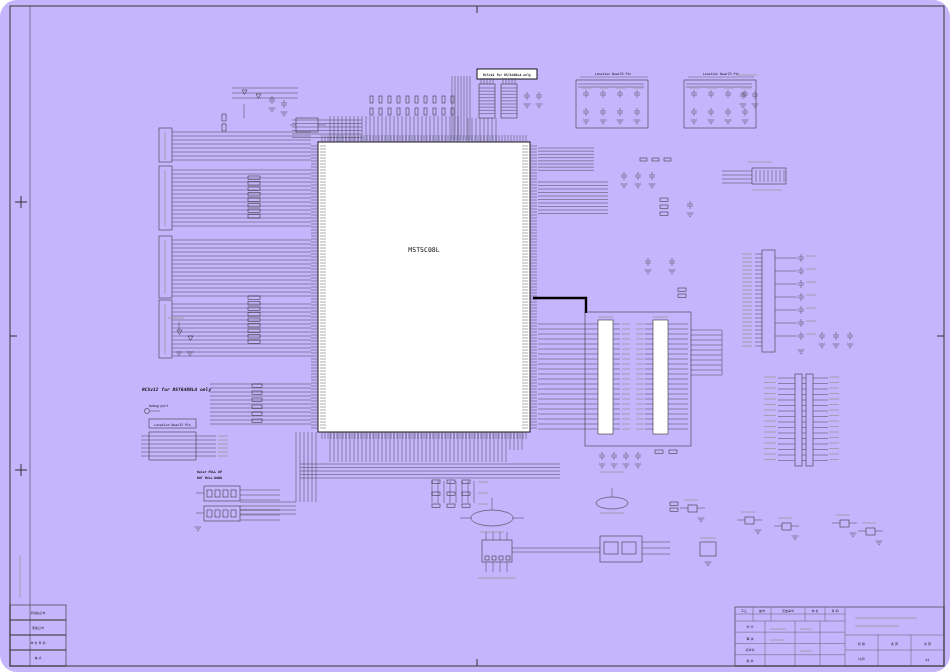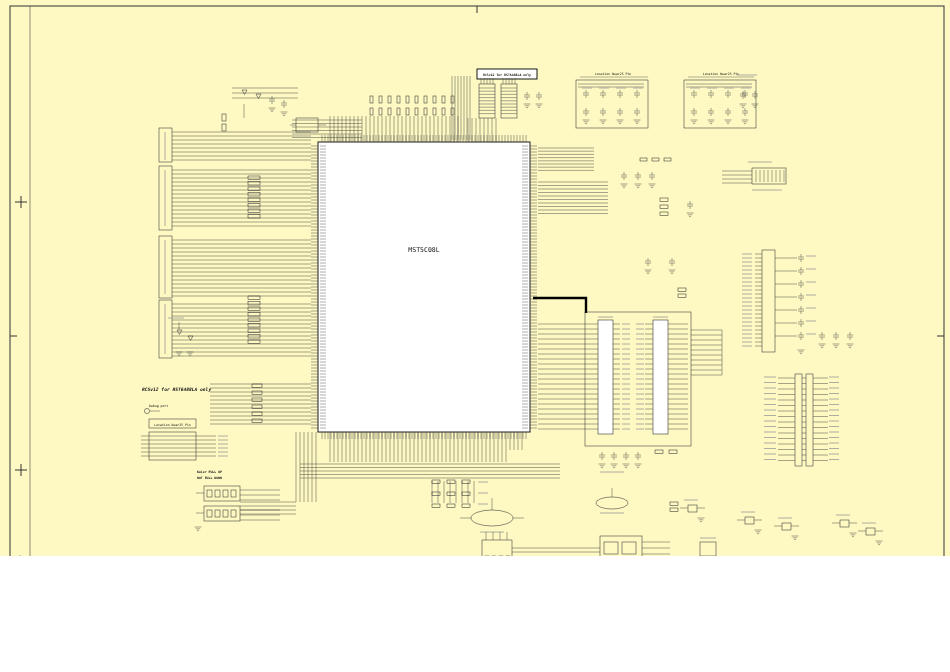--- a/index.html
+++ b/index.html
@@ -1,16 +1,16 @@
 <!DOCTYPE html>
 <html><head>
 <meta charset="utf-8">
 <style>
   html,body{margin:0;padding:0;background:#fff;}
-  .sheet{width:950px;height:556px;background:#fef9c3;position:relative;overflow:hidden;}
+  .sheet{width:950px;height:672px;background:#c4b5fd;position:relative;overflow:hidden;border-radius:17px;}
   svg{display:block;}
   .frame{fill:none;stroke:#444;stroke-width:1.1;}
   .fl{stroke:#444;stroke-width:.6;}
   .mark{stroke:#333;stroke-width:1;}
   .c2{fill:none;stroke:#444;stroke-width:.7;}
   .tb{stroke:#555;stroke-width:.45;}
   .w{stroke:#3a3a3a;stroke-width:.45;fill:none;}
   .s{stroke:#9a9a9a;stroke-width:.8;}
   .c{fill:none;stroke:#333;stroke-width:.55;}
   .cf{fill:#fff;stroke:#333;stroke-width:.6;}

